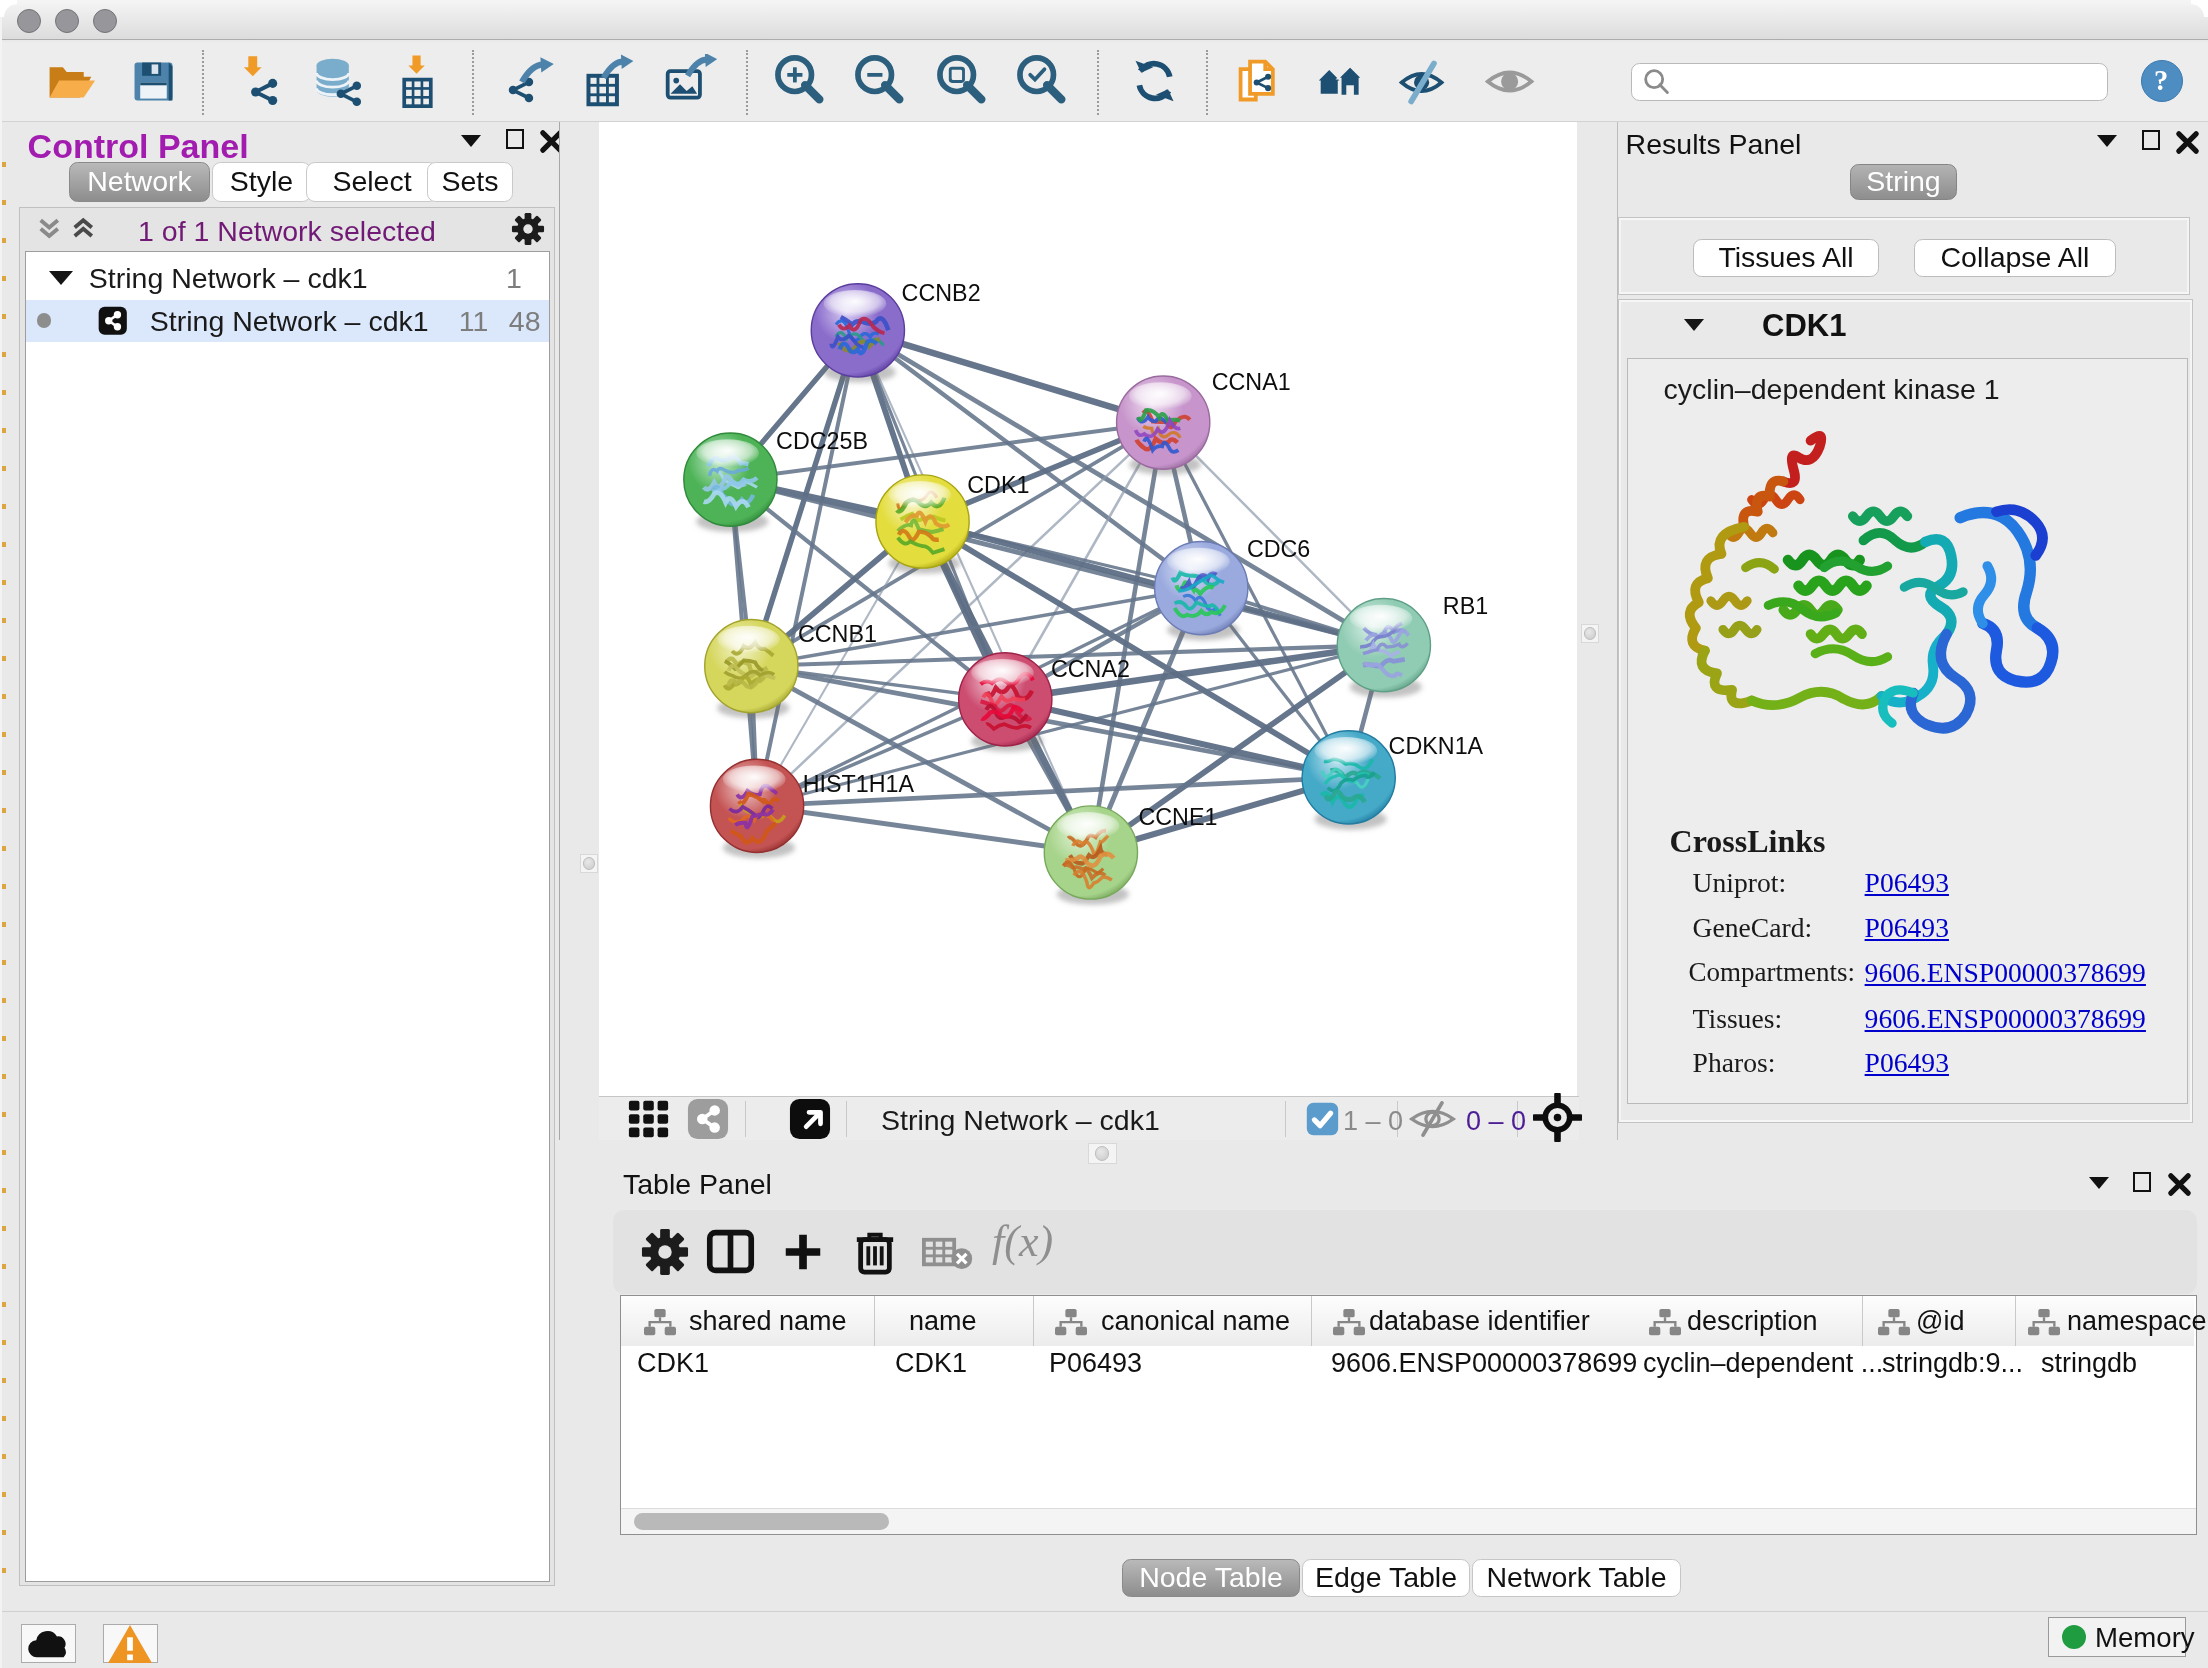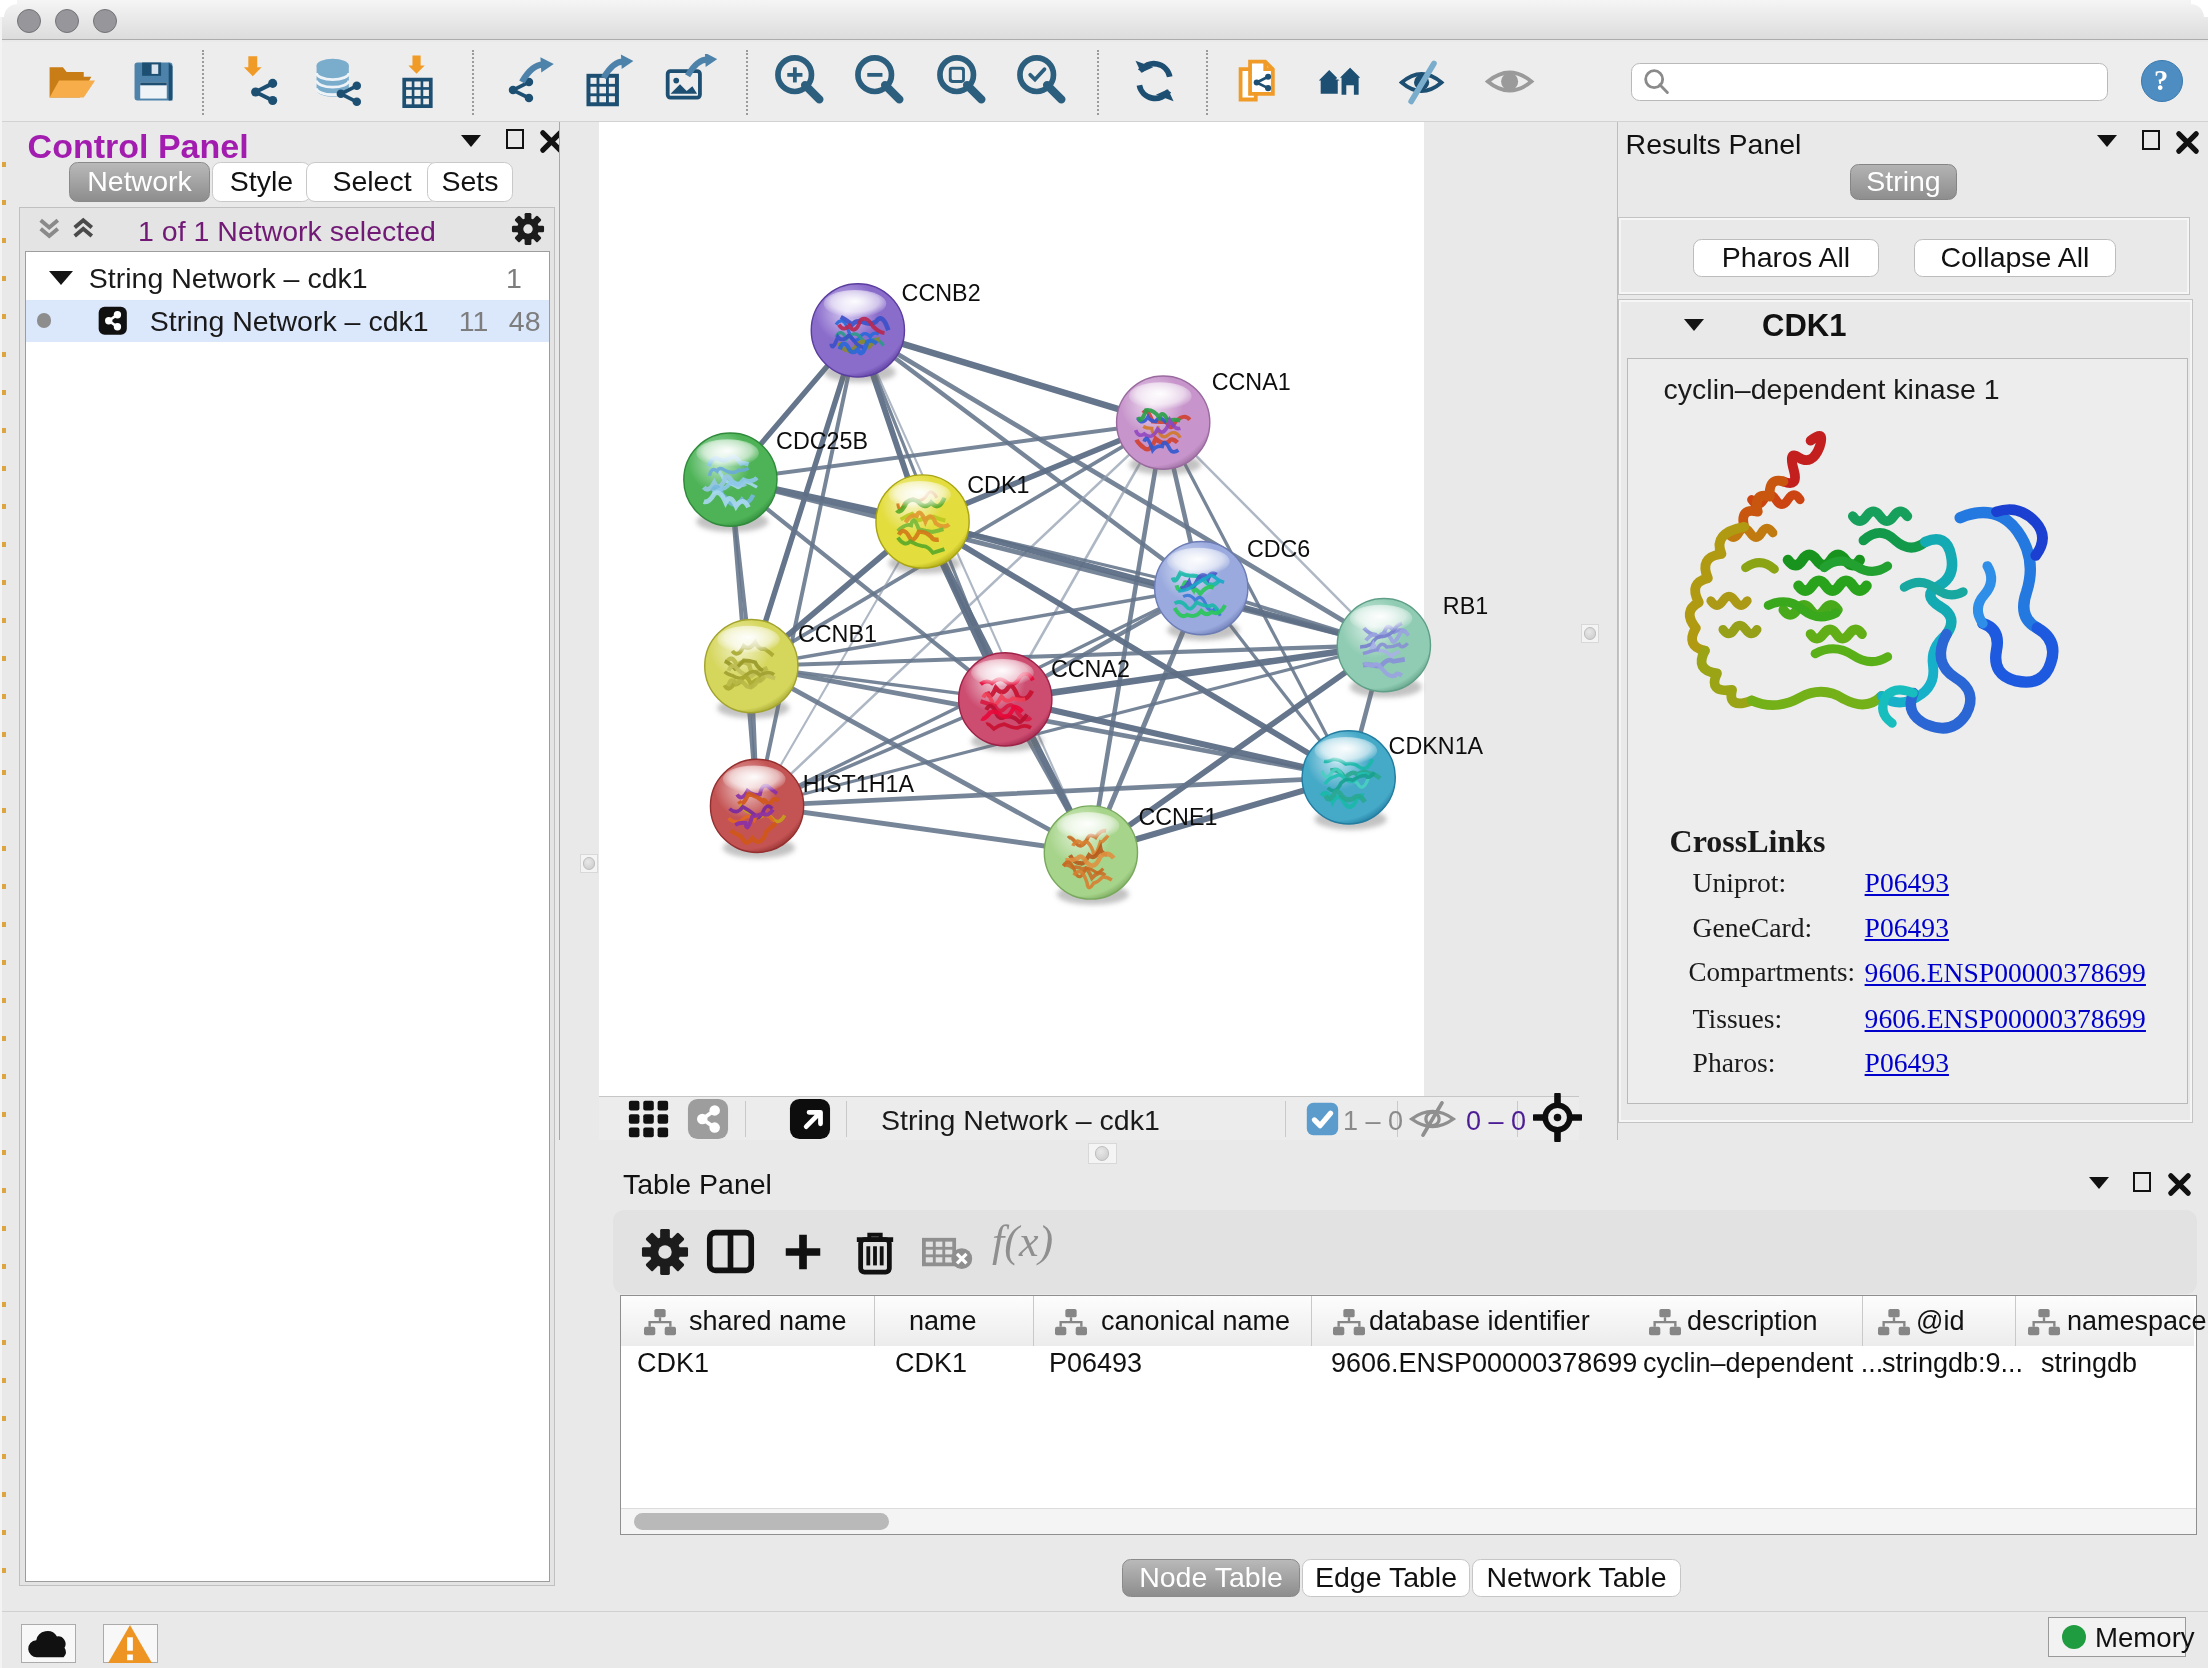--- a/index.html
+++ b/index.html
@@ -25,21 +25,21 @@
 .tabbtn { position:absolute; top:162px; height:40px; border:1.9px solid #c9c9c9; background:#fff;
   border-radius:8.6px; font-size:28.5px; text-align:center; color:#111; line-height:36px; }
 .tabsel { background:linear-gradient(#b9b9b9,#8d8d8d); color:#fff; border-color:#8a8a8a; }
 #netbox { position:absolute; left:19px; top:207px; width:536px; height:1379px;
   border:1.9px solid #c0c0c0; background:#e4e4e4; }
 #netbox-head { position:absolute; left:0; top:0; width:100%; height:42px; font-size:28.5px; color:#701a75; }
 #netlist { position:absolute; left:4.8px; top:43px; width:525px; height:1331px; background:#fff; border:1.9px solid #9d9d9d; }
 .nrow { position:absolute; left:0; width:100%; height:42px; font-size:28.5px; }
 
 
-#canvas { position:absolute; left:599px; top:122px; width:825px; height:974px; background:#fff; }
+#canvas { position:absolute; left:599px; top:122px; width:978px; height:974px; background:#fff; }
 #netstatus { position:absolute; left:599px; top:1096px; width:980px; height:44px;
   background:#ececec; border-top:1.9px solid #c6c6c6; }
 .nssep { position:absolute; top:3.8px; height:36px; border-left:1.9px solid #c9c9c9; }
 
 
 #lsplit { position:absolute; left:559px; top:122px; width:40px; height:1018px; background:#e9e9e9; border-left:1.9px solid #a7a7a7;}
 #rsplit { position:absolute; left:1579px; top:122px; width:38px; height:1018px; background:#e9e9e9; }
 .shandle { position:absolute; width:34px; height:38px; background:#f4f4f4; border:1px solid #d8d8d8; }
 .shandle i { position:absolute; left:50%; top:50%; width:21px; height:21px; margin:-10.5px 0 0 -10.5px;
   border-radius:50%; background:radial-gradient(circle at 40% 35%, #e8e8e8, #c9c9c9); border:1px solid #bdbdbd; display:block;}
@@ -621,21 +621,21 @@
 
 <div id="rpanel">
   <div id="rpanel-title">Results Panel</div>
     <div style="position:absolute;left:479px;top:13.3px;width:0;height:0;border-left:10.5px solid transparent;border-right:10.5px solid transparent;border-top:12.4px solid #111;"></div>
     <div style="position:absolute;left:524px;top:7.6px;width:18px;height:20px;border:2.9px solid #111;"></div>
     <div style="position:absolute;left:557px;top:7.6px;width:25px;height:25px;"><svg width="25" height="25" viewBox="0 0 26 26" style="">
         <path d="M4 4 L22 22 M22 4 L4 22" stroke="#111" stroke-width="5.5" stroke-linecap="round"></path>
       </svg></div>
   <div id="stringtab">String</div>
   <div class="gbox" style="left:0px; top:95px; width:572px; height:78px;">
-    <div class="wbtn" style="left:74px; width:186px;">Pharos All</div>
+    <div class="wbtn" style="left:74px; width:186px;">Tissues All</div>
     <div class="wbtn" style="left:295px; width:202px;">Collapse All</div>
   </div>
   <div class="gbox" style="left:0px; top:177px; width:575px; height:824px;">
     <div style="position:absolute;left:65px;top:19px;width:0;height:0;border-left:10.5px solid transparent;border-right:10.5px solid transparent;border-top:12.4px solid #151515;"></div>
       <div id="cdk1head" style="left:143px;">CDK1</div>
     <div id="innerbox">
       <div style="position:absolute; left:36px; top:14.3px; font-size:28.5px;">cyclin–dependent kinase 1</div>
       <div id="protein">
           <svg width="423" height="325" viewBox="0 0 560 430" style="position:absolute;left:27px;top:68px;">
             <g fill="none" stroke-linecap="round" stroke-linejoin="round">

